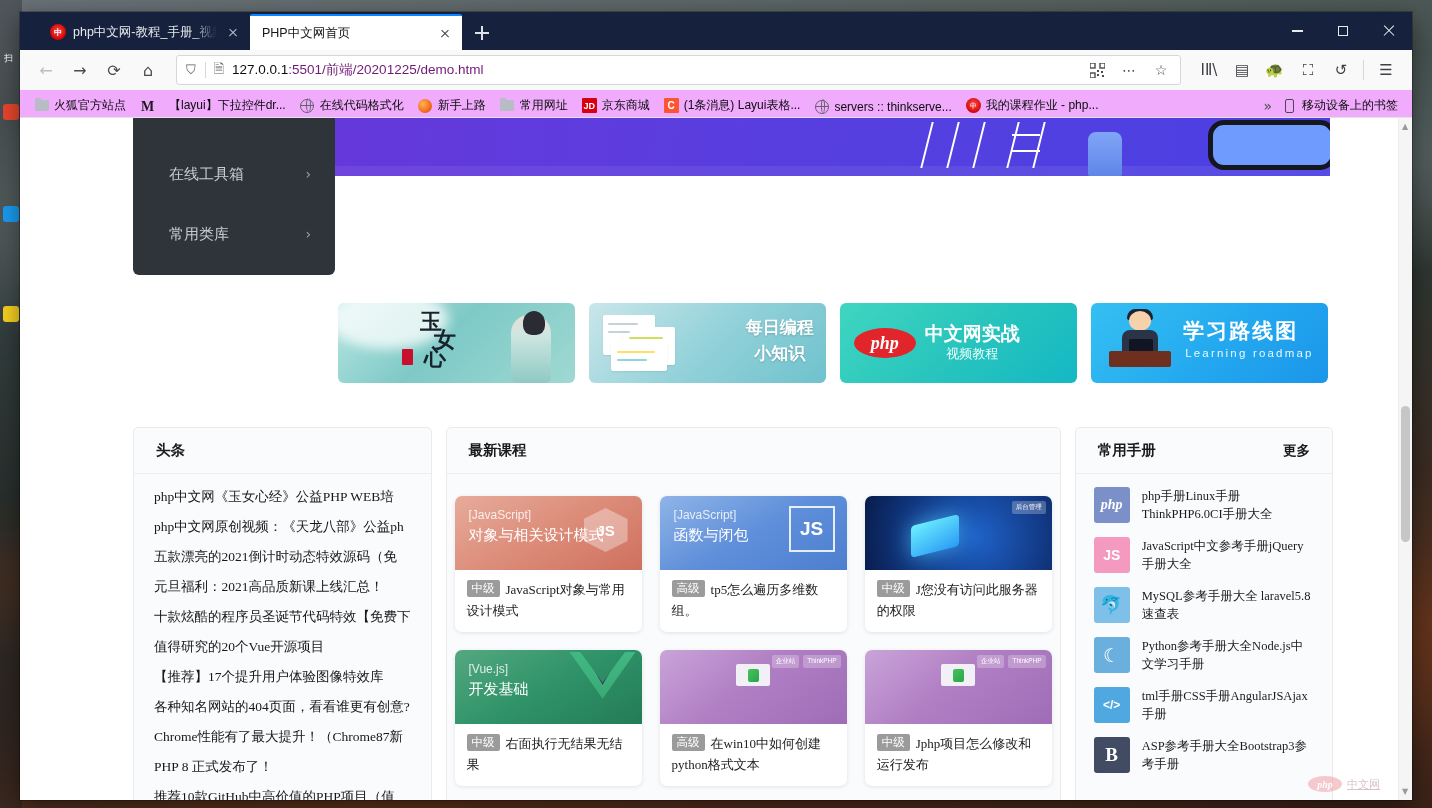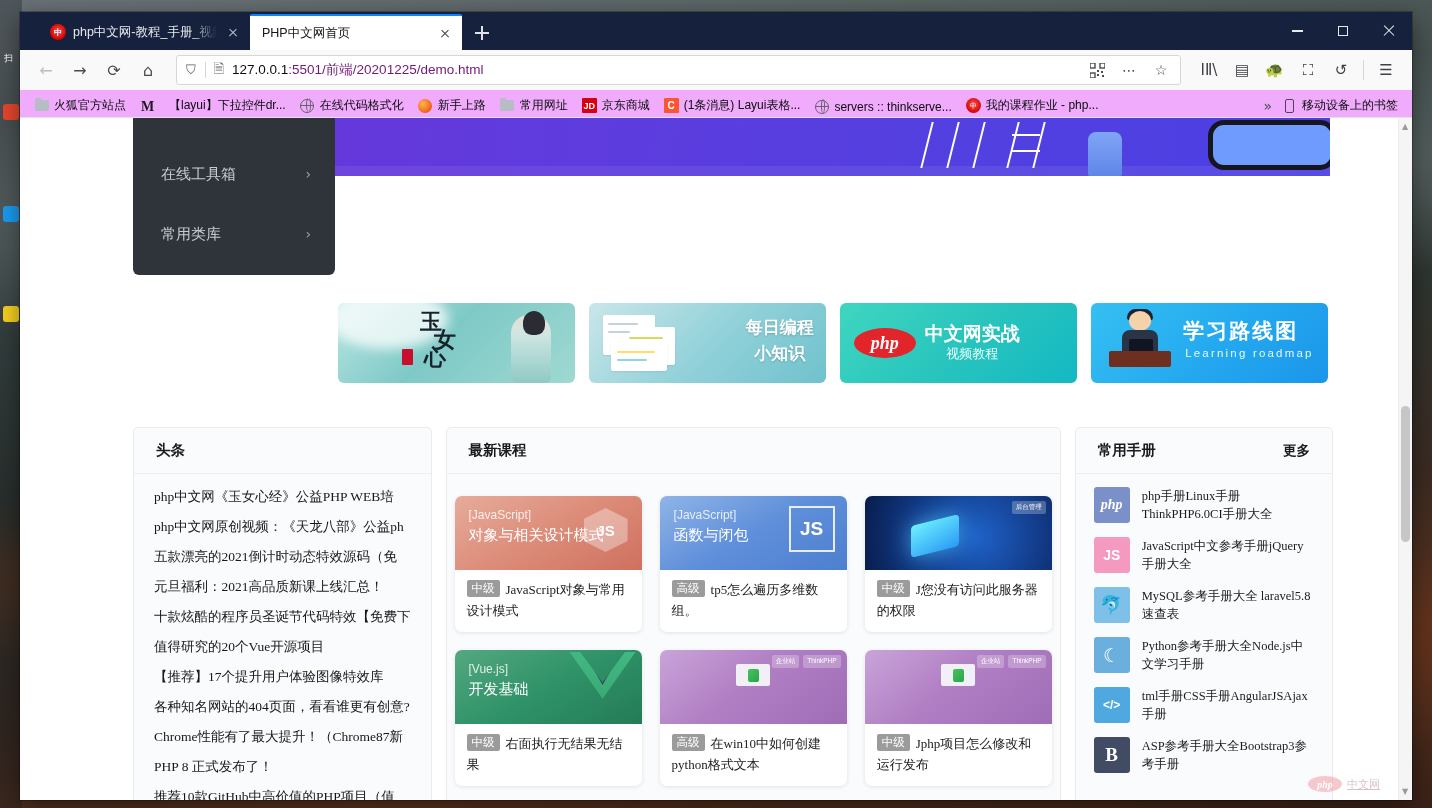--- a/index.html
+++ b/index.html
@@ -169,21 +169,21 @@
   }
   .hero .floor { position:absolute; left:0; bottom:0; width:1197px; height:10px; background:rgba(255,255,255,.07); }
 
   
   .sidepanel {
     position: absolute; left: 113px; top: 0; width: 202px; height: 157px;
     background: #2f343b; border-radius: 0 0 6px 6px; padding-top: 26px;
   }
   .side-item {
     height: 60px; display: flex; align-items: center; justify-content: space-between;
-    padding: 0 24px 0 28px; color: #c8ccd2; font-size: 15px;
+    padding: 0 24px 0 36px; color: #c8ccd2; font-size: 15px;
   }
   .side-chev { color: #9aa0a8; font-size: 14px; font-family:"DejaVu Sans",sans-serif;}
 
   
   .bannerrow {
     position: absolute; left: 318px; top: 185px; width: 990px; height: 80px;
     display: flex; gap: 14px;
   }
   .banner { width: 246px; height: 80px; border-radius: 6px; overflow: hidden; position: relative; }
   .b1 { background: linear-gradient(135deg,#b8e6e2 0%,#7ec9c6 45%,#9fd9d2 100%); }

